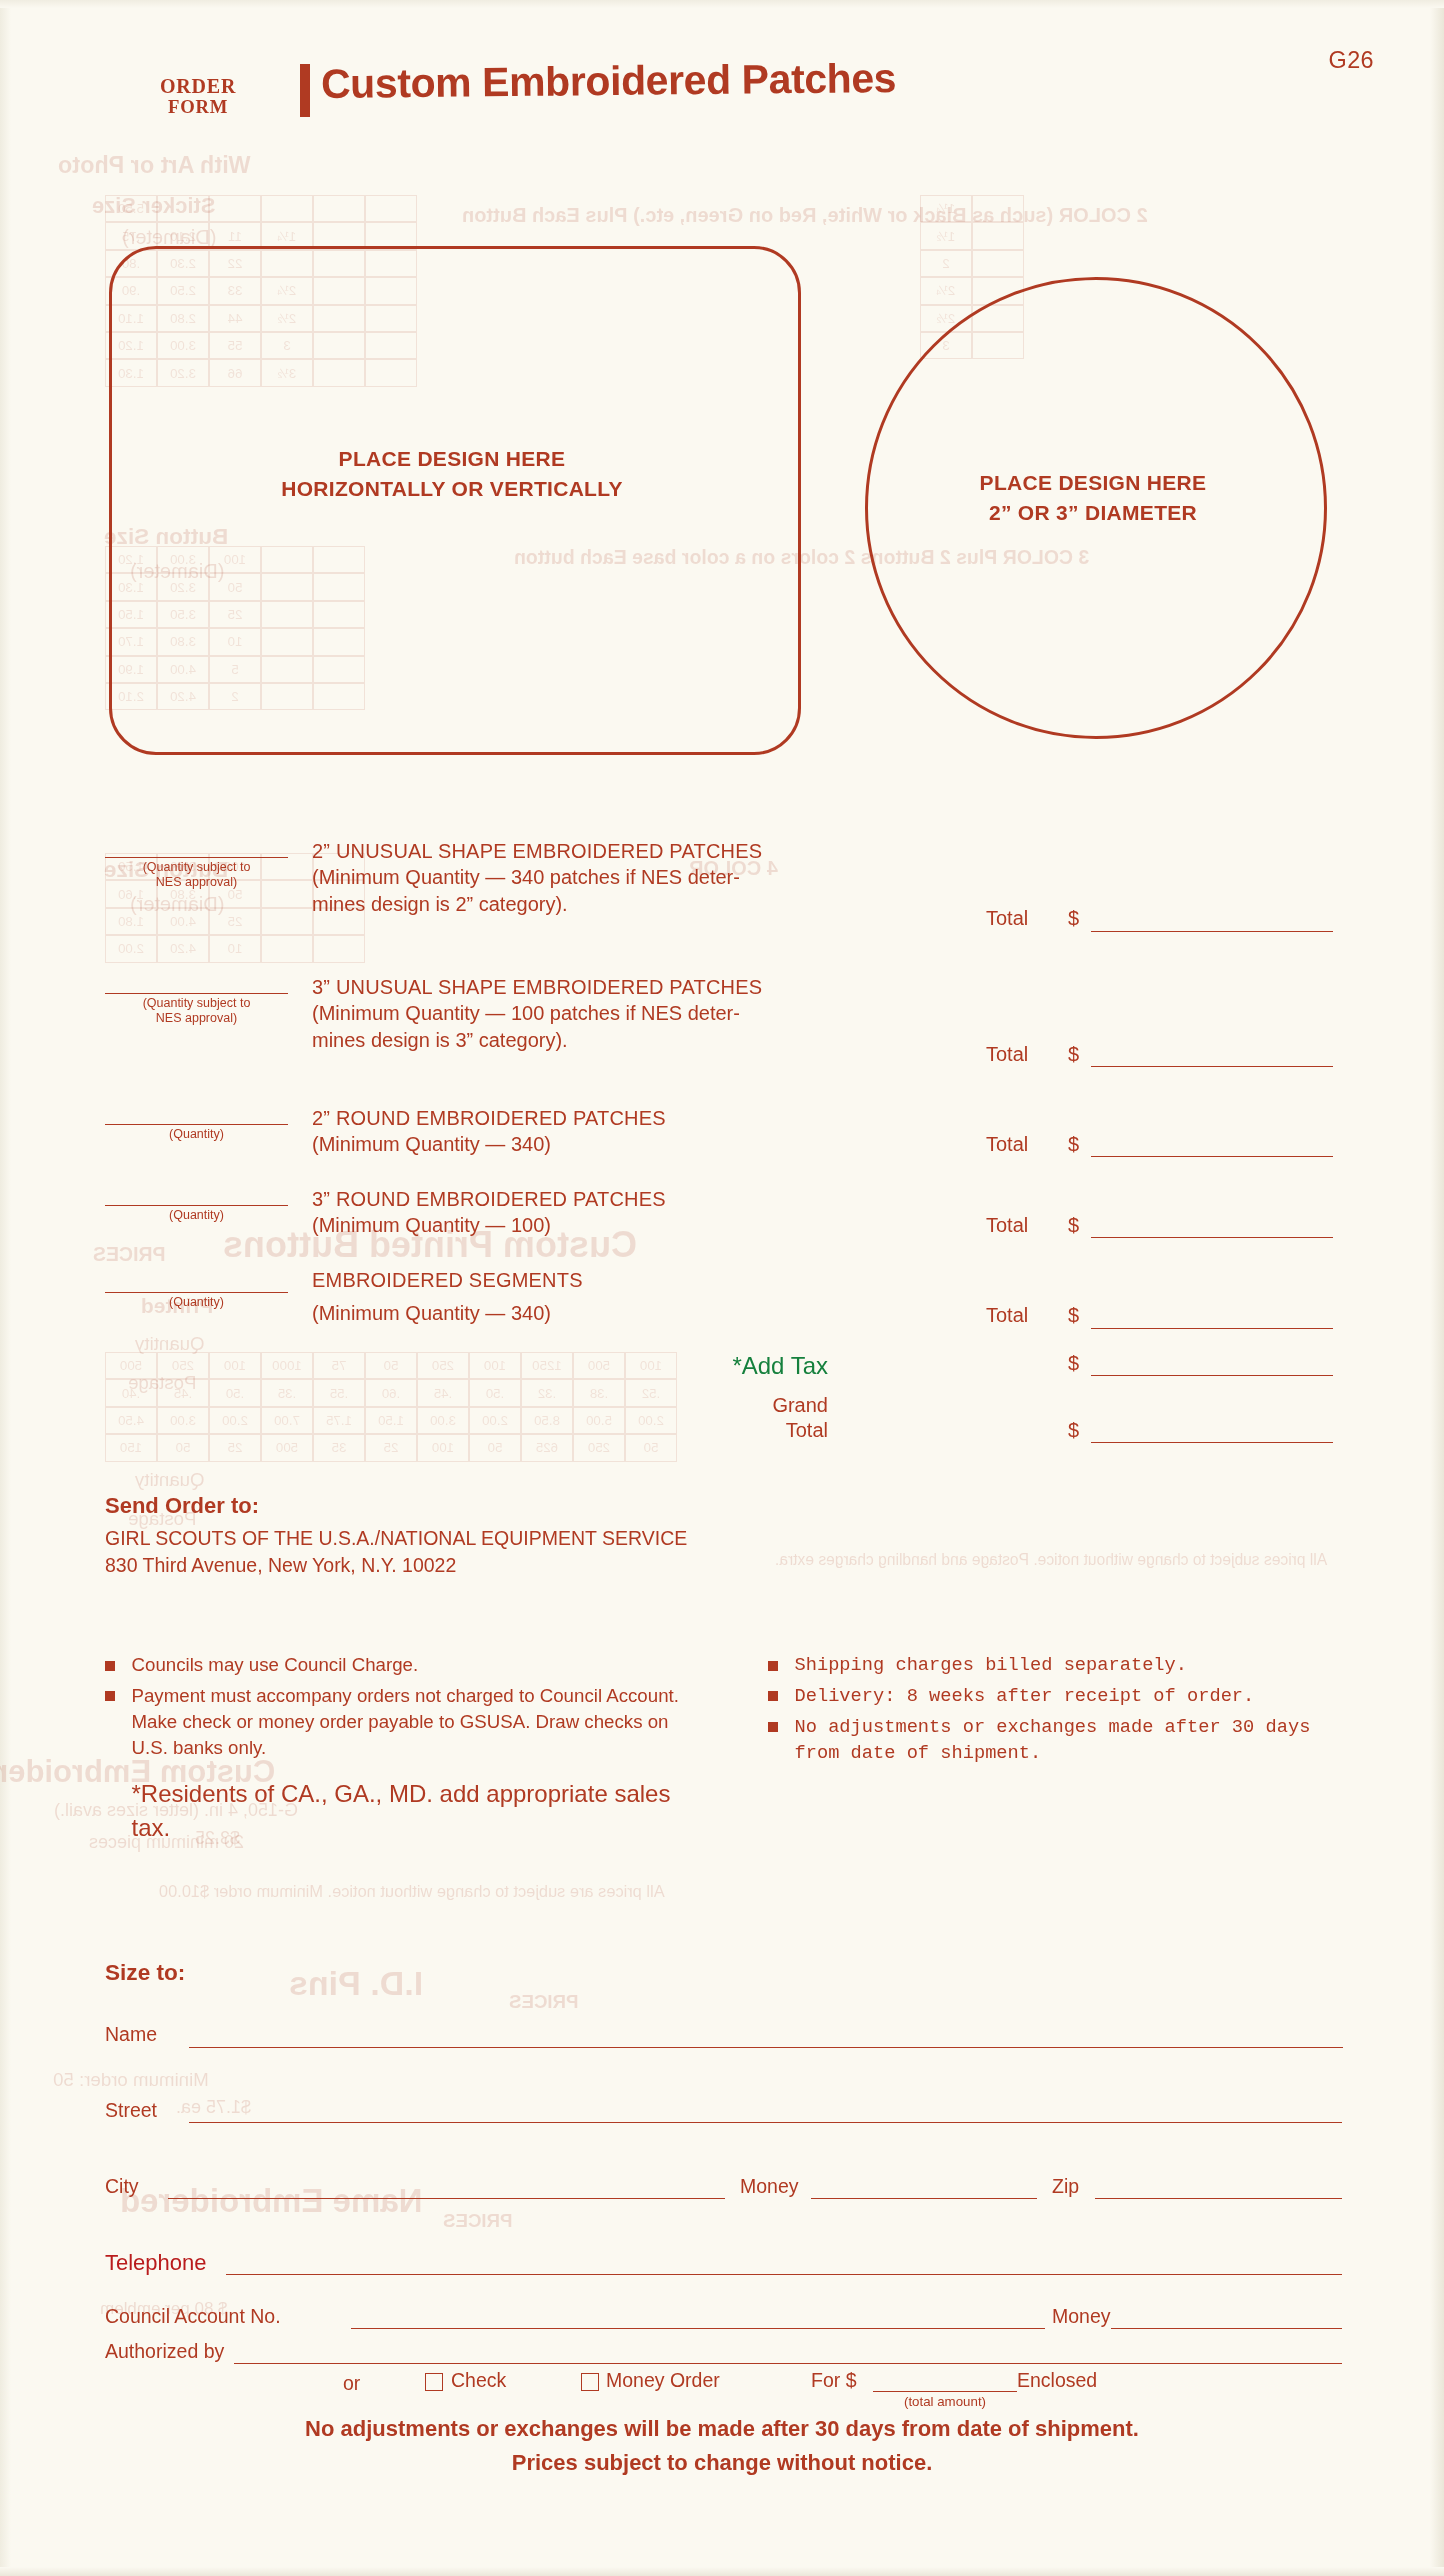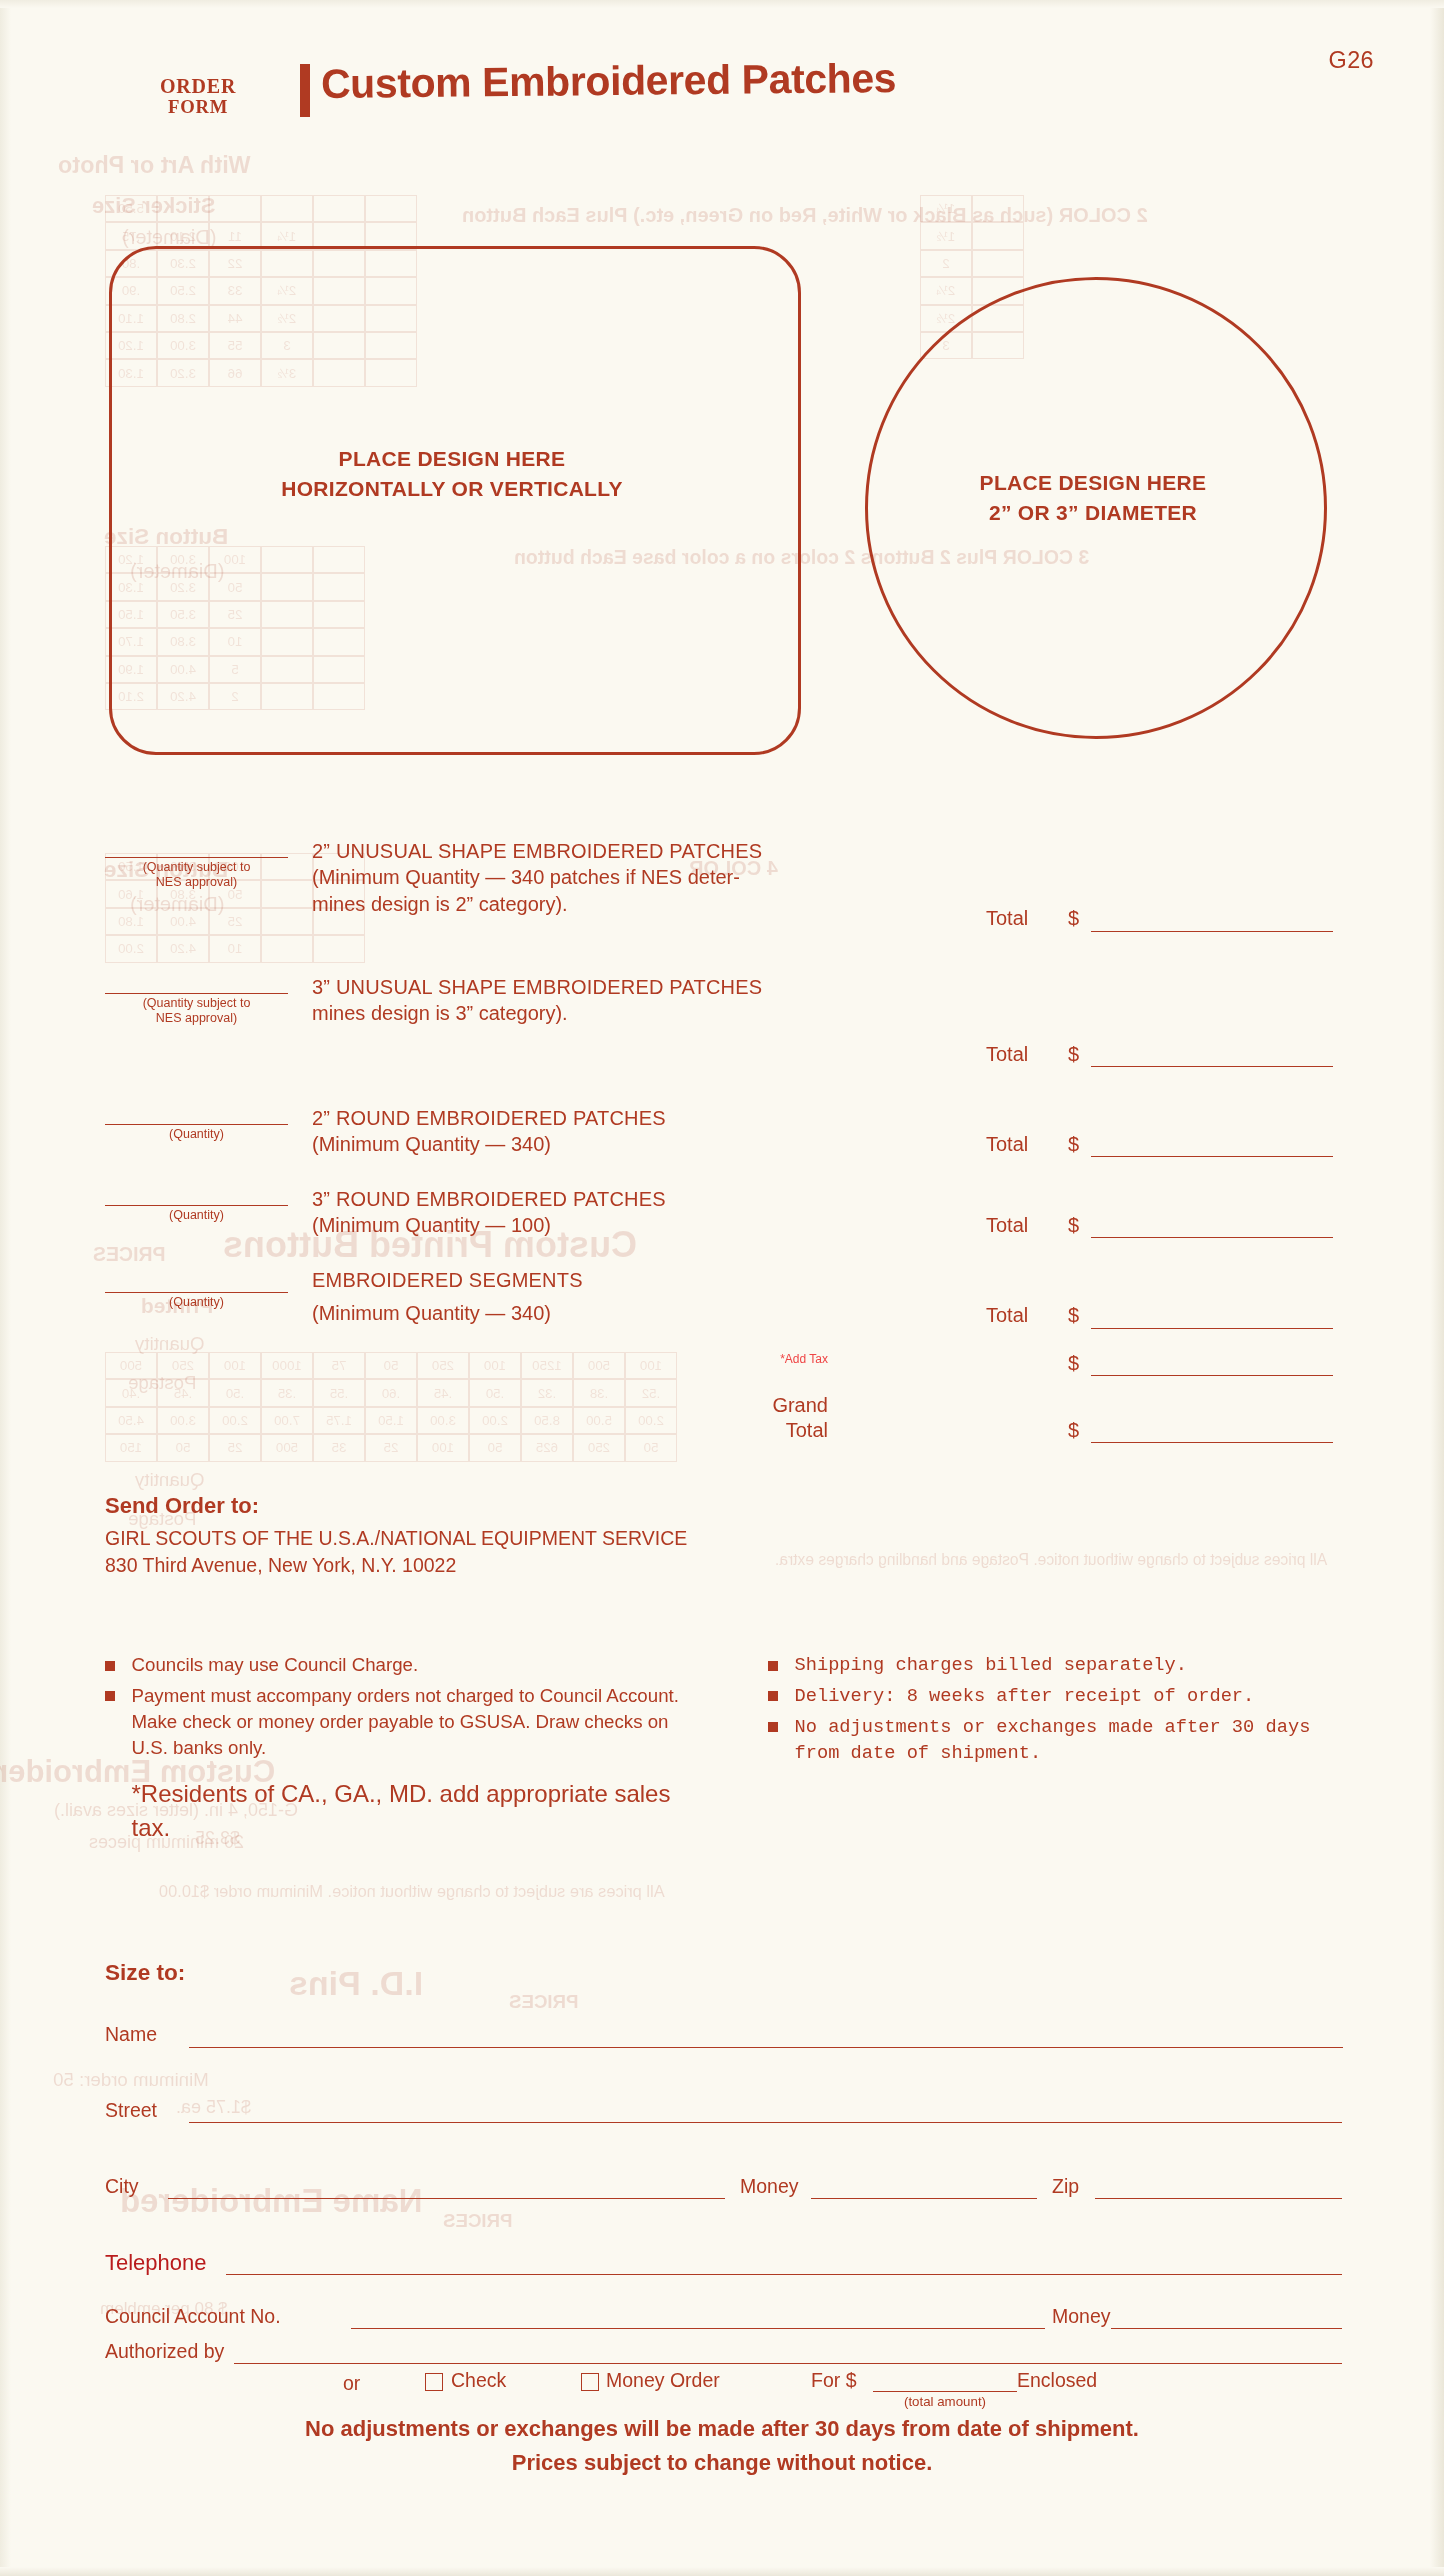--- a/index.html
+++ b/index.html
@@ -207,22 +207,22 @@
     left: 1091px;
     width: 242px;
     border-bottom: 1.6px solid #b03a22;
   }
 
   
   .tax-block { position: absolute; left: 0; top: 1352px; width: 100%; }
   .tax-label {
     position: absolute;
     right: 616px;
-    font-size: 12px;
-    color: #ef4444;
+    font-size: 24px;
+    color: #15803d;
     white-space: nowrap;
     text-align: right;
   }
   .tax-dollar { position: absolute; left: 1068px; font-size: 20px; color: #b03a22; }
   .tax-line { position: absolute; left: 1091px; width: 242px; border-bottom: 1.6px solid #b03a22; }
   .grand-two-line {
     position: absolute;
     right: 616px;
     font-size: 20px;
     color: #b03a22;
@@ -609,20 +609,21 @@
     </div>
 
     <div class="order-row" style="height:137px;">
       <div class="qty-line" style="top:7.8px;"></div>
       <div class="qty-caption" style="top:11px;">
         <span>(Quantity subject to</span><br>
         <span>NES approval)</span>
       </div>
       <div class="item-desc" style="top:-11px;">
         <span class="line1">3” UNUSUAL SHAPE EMBROIDERED PATCHES</span>
+        <span class="line2">(Minimum Quantity — 100 patches if NES deter-</span>
         <span class="line3">mines design is 3” category).</span>
       </div>
       <div class="total-label" style="top:58px;">Total</div>
       <div class="total-dollar" style="top:58px;">$</div>
       <div class="total-line" style="top:81px;"></div>
     </div>
 
     <div class="order-row" style="height:81px;">
       <div class="qty-line" style="top:1.6px;"></div>
       <div class="qty-caption" style="top:4.7px;">

